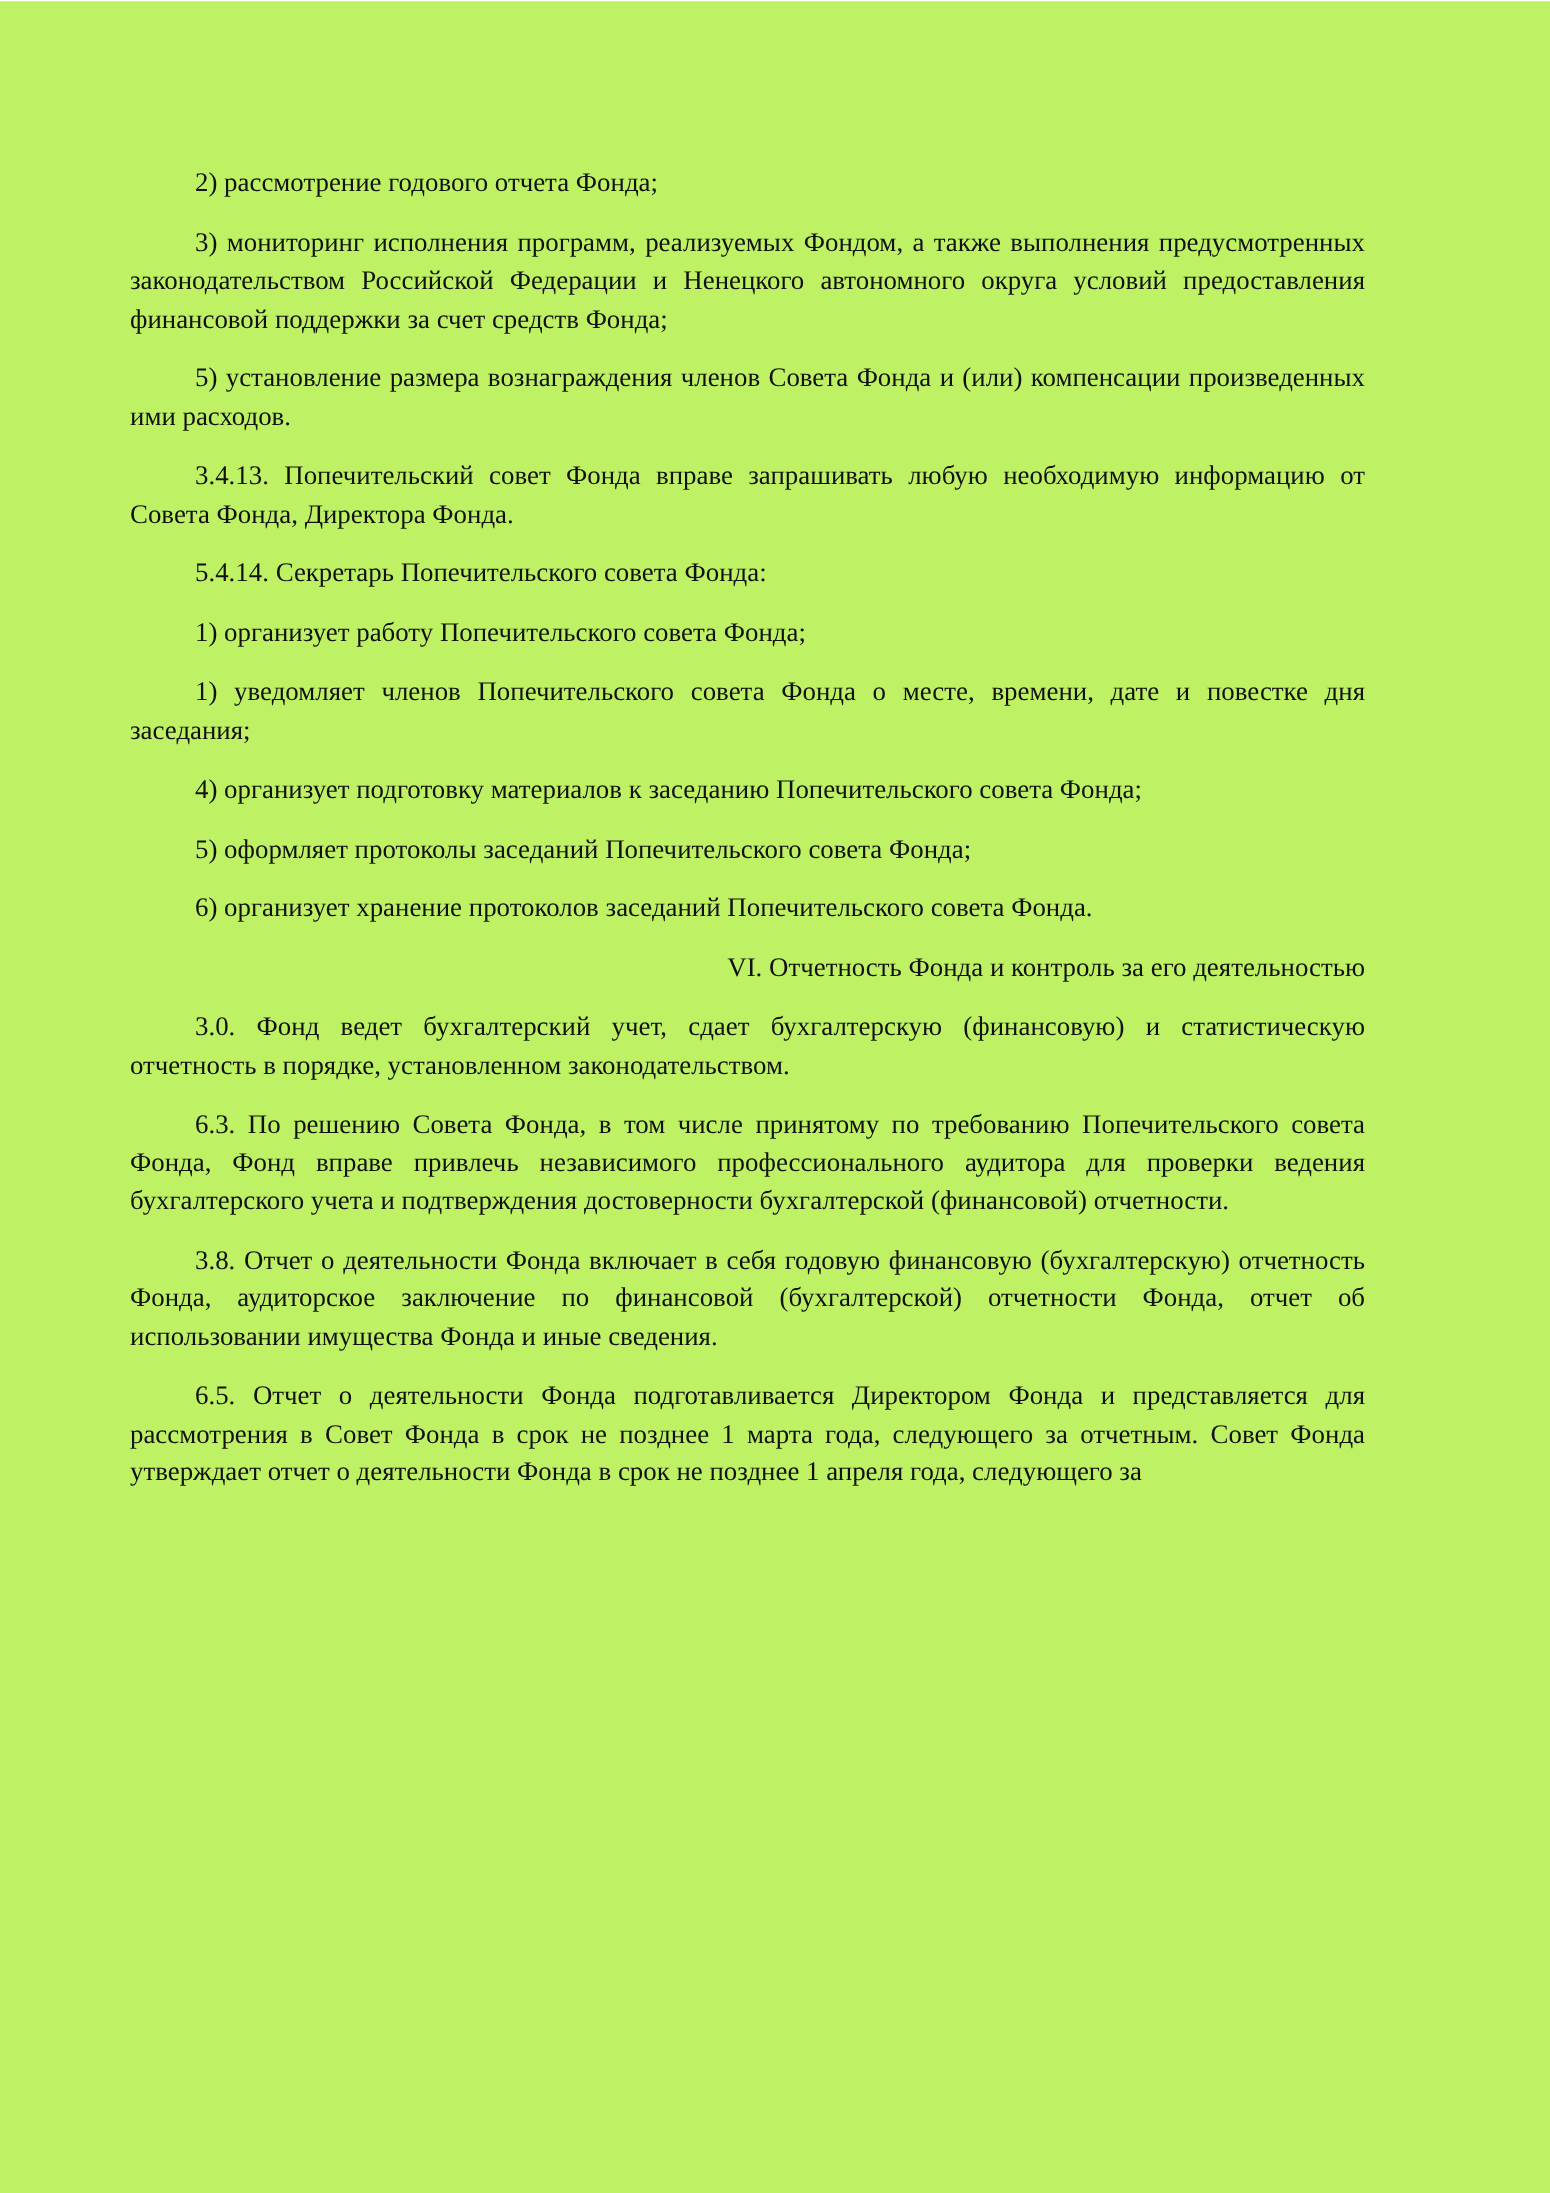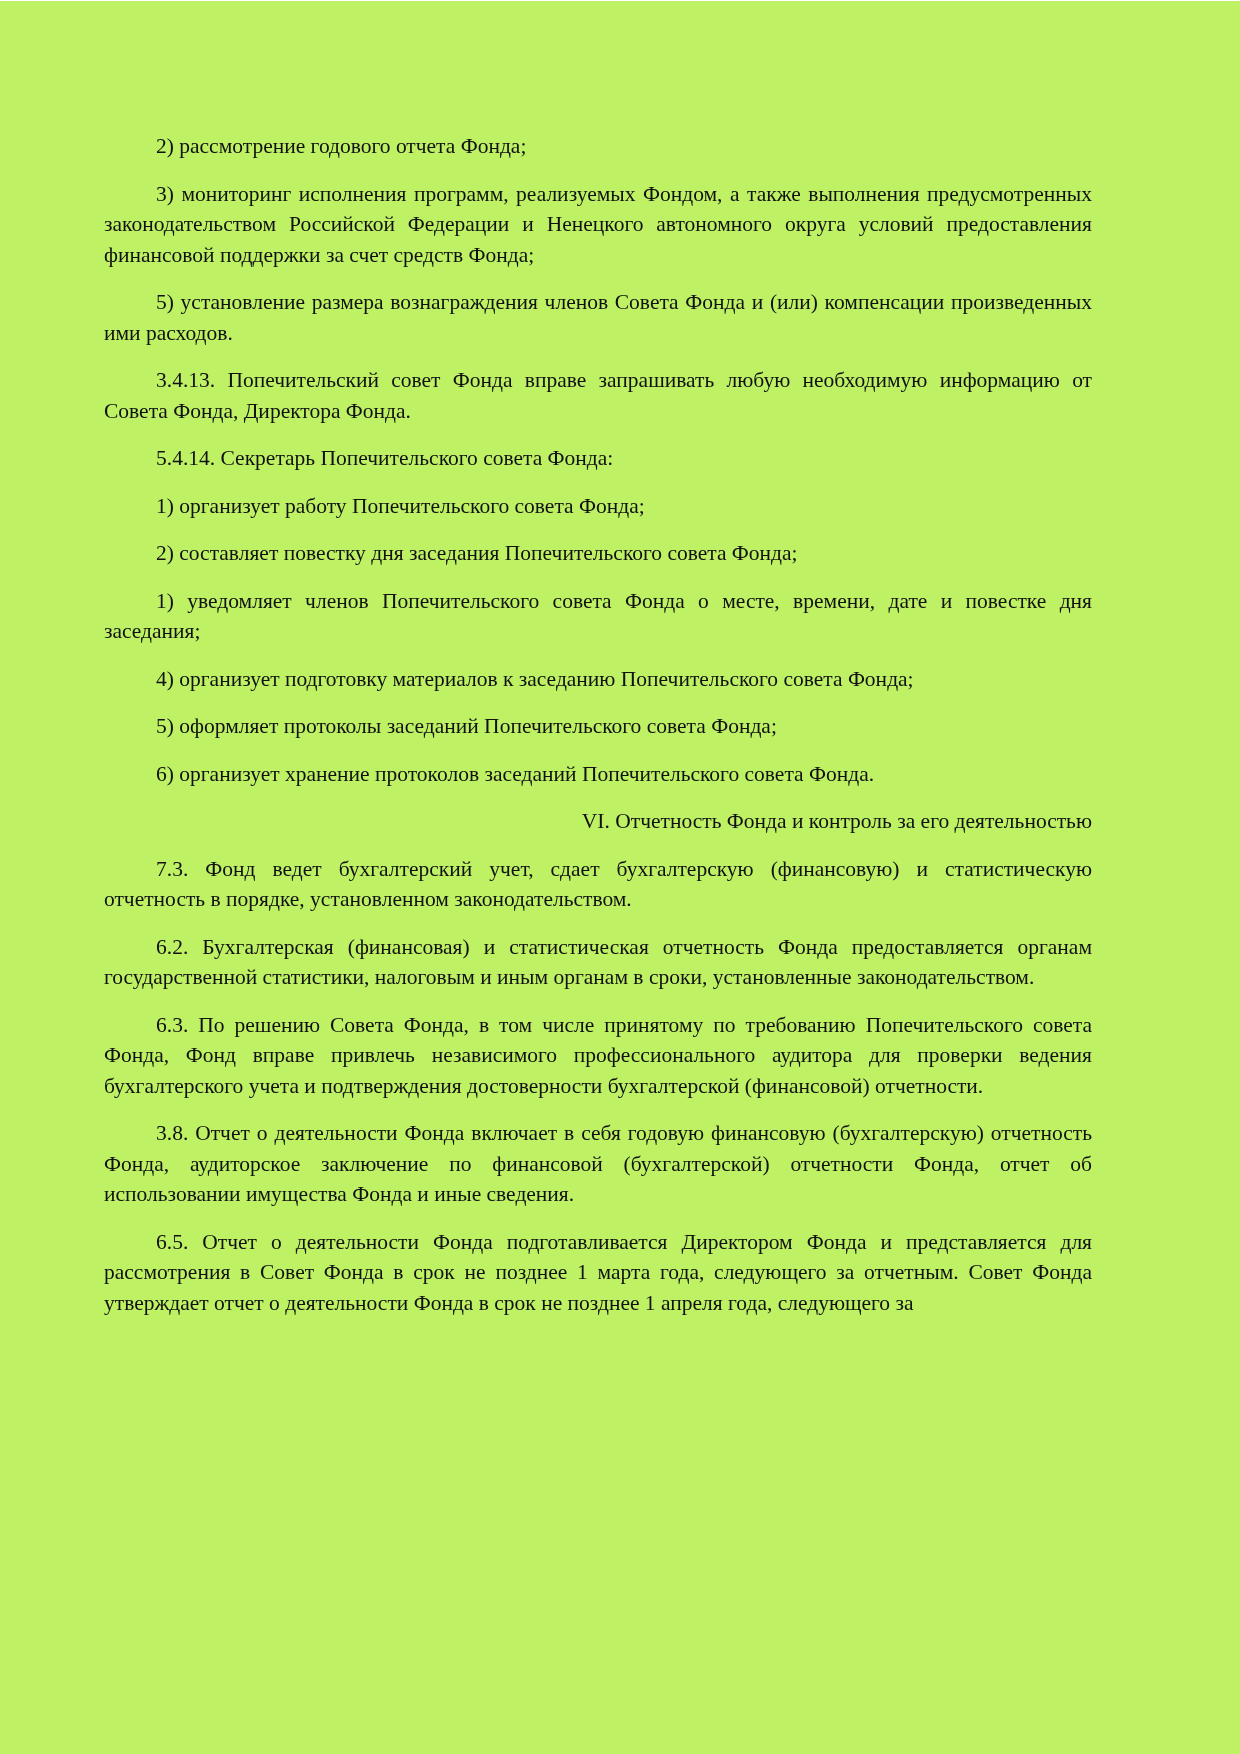--- a/index.html
+++ b/index.html
@@ -43,26 +43,24 @@
 
 <div class="page">
   <div class="doc-body">
 
     <p class="para">2) рассмотрение годового отчета Фонда;</p>
     <p class="para">3) мониторинг исполнения программ, реализуемых Фондом, а также выполнения предусмотренных законодательством Российской Федерации и Ненецкого автономного округа условий предоставления финансовой поддержки за счет средств Фонда;</p>
     <p class="para">5) установление размера вознаграждения членов Совета Фонда и (или) компенсации произведенных ими расходов.</p>
     <p class="para">3.4.13. Попечительский совет Фонда вправе запрашивать любую необходимую информацию от Совета Фонда, Директора Фонда.</p>
     <p class="para">5.4.14. Секретарь Попечительского совета Фонда:</p>
     <p class="para">1) организует работу Попечительского совета Фонда;</p>
-    <p class="para">2) составляет повестку дня заседания Попечительского совета Фонда;</p>
     <p class="para">1) уведомляет членов Попечительского совета Фонда о месте, времени, дате и повестке дня заседания;</p>
     <p class="para">4) организует подготовку материалов к заседанию Попечительского совета Фонда;</p>
     <p class="para">5) оформляет протоколы заседаний Попечительского совета Фонда;</p>
     <p class="para">6) организует хранение протоколов заседаний Попечительского совета Фонда.</p>
     <p class="heading">VI. Отчетность Фонда и контроль за его деятельностью</p>
-    <p class="para">7.3. Фонд ведет бухгалтерский учет, сдает бухгалтерскую (финансовую) и статистическую отчетность в порядке, установленном законодательством.</p>
-    <p class="para">6.2. Бухгалтерская (финансовая) и статистическая отчетность Фонда предоставляется органам государственной статистики, налоговым и иным органам в сроки, установленные законодательством.</p>
+    <p class="para">3.0. Фонд ведет бухгалтерский учет, сдает бухгалтерскую (финансовую) и статистическую отчетность в порядке, установленном законодательством.</p>
     <p class="para">6.3. По решению Совета Фонда, в том числе принятому по требованию Попечительского совета Фонда, Фонд вправе привлечь независимого профессионального аудитора для проверки ведения бухгалтерского учета и подтверждения достоверности бухгалтерской (финансовой) отчетности.</p>
     <p class="para">3.8. Отчет о деятельности Фонда включает в себя годовую финансовую (бухгалтерскую) отчетность Фонда, аудиторское заключение по финансовой (бухгалтерской) отчетности Фонда, отчет об использовании имущества Фонда и иные сведения.</p>
     <p class="para">6.5. Отчет о деятельности Фонда подготавливается Директором Фонда и представляется для рассмотрения в Совет Фонда в срок не позднее 1 марта года, следующего за отчетным. Совет Фонда утверждает отчет о деятельности Фонда в срок не позднее 1 апреля года, следующего за</p>
 
   </div>
 </div>
 
 </body></html>

